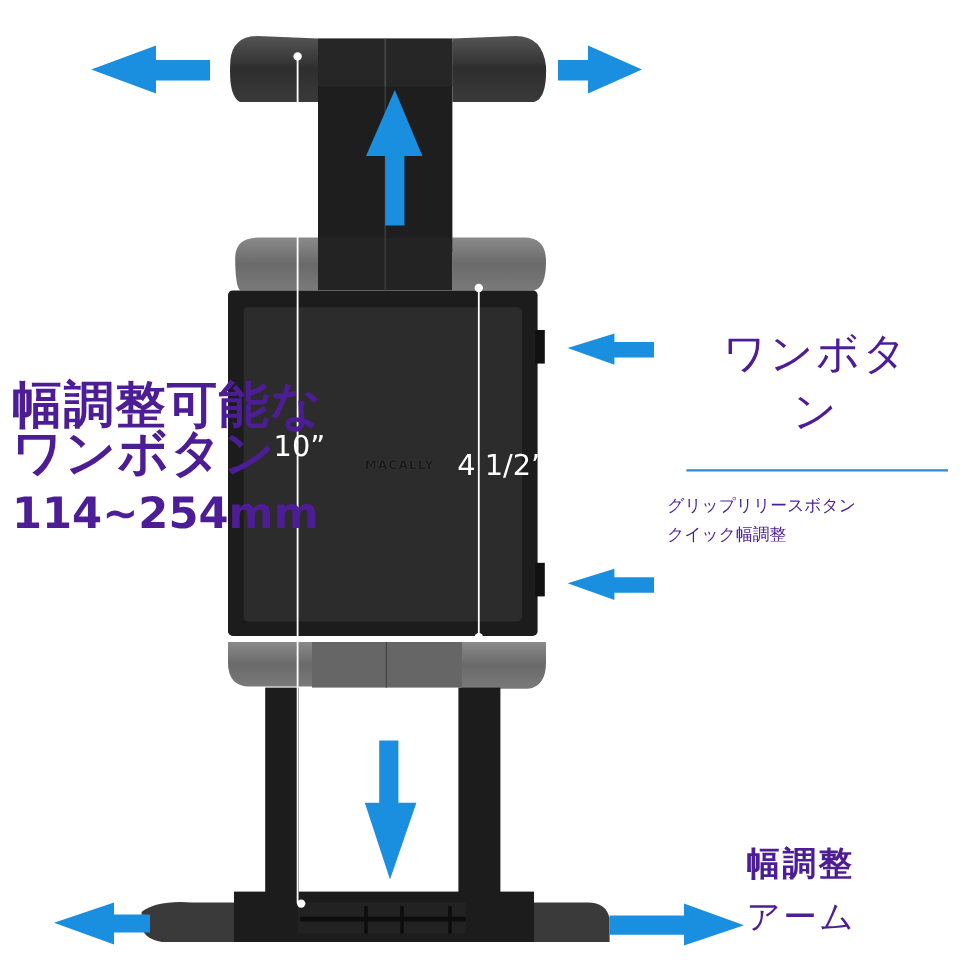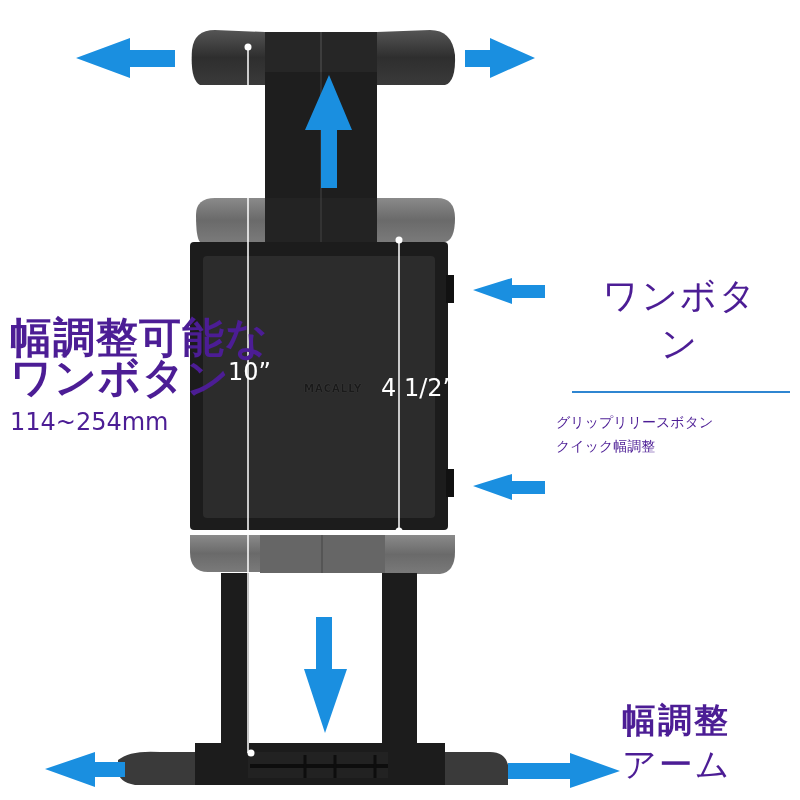--- a/index.html
+++ b/index.html
@@ -103,27 +103,27 @@
 </svg>
 
 <div class="abs dim" style="left:228px;top:358px;">10”</div>
 <div class="abs brand" style="left:304px;top:383px;">MACALLY</div>
 <div class="abs dim" style="left:381px;top:374px;text-align:right;">4 1/2”</div>
 
 <div class="abs blue big-label" style="left:10px;top:318px;">
   <div>幅調整可能な</div>
   <div>ワンボタン</div>
 </div>
-<div class="abs blue" style="left:10px;top:408px;font-weight:normal;font-size:24px;">114~254mm</div>
+<div class="abs blue" style="left:10px;top:408px;font-weight:bold;font-size:36px;">114~254mm</div>
 
 <div class="abs blue med-label" style="left:590px;top:272px;text-align:center;width:180px;">
   <div>ワンボタン</div>
 </div>
 
 <div class="abs blue small-label" style="left:556px;top:410px;">
   <div>グリップリリースボタン</div>
   <div>クイック幅調整</div>
 </div>
 
-<div class="abs blue" style="left:622px;top:698px;font-size:34px;line-height:44px;letter-spacing:2px;">
+<div class="abs blue" style="left:622px;top:698px;font-size:28px;line-height:44px;letter-spacing:2px;">
   <div style="font-weight:bold;">幅調整</div>
   <div>アーム</div>
 </div>
 
 </body></html>

